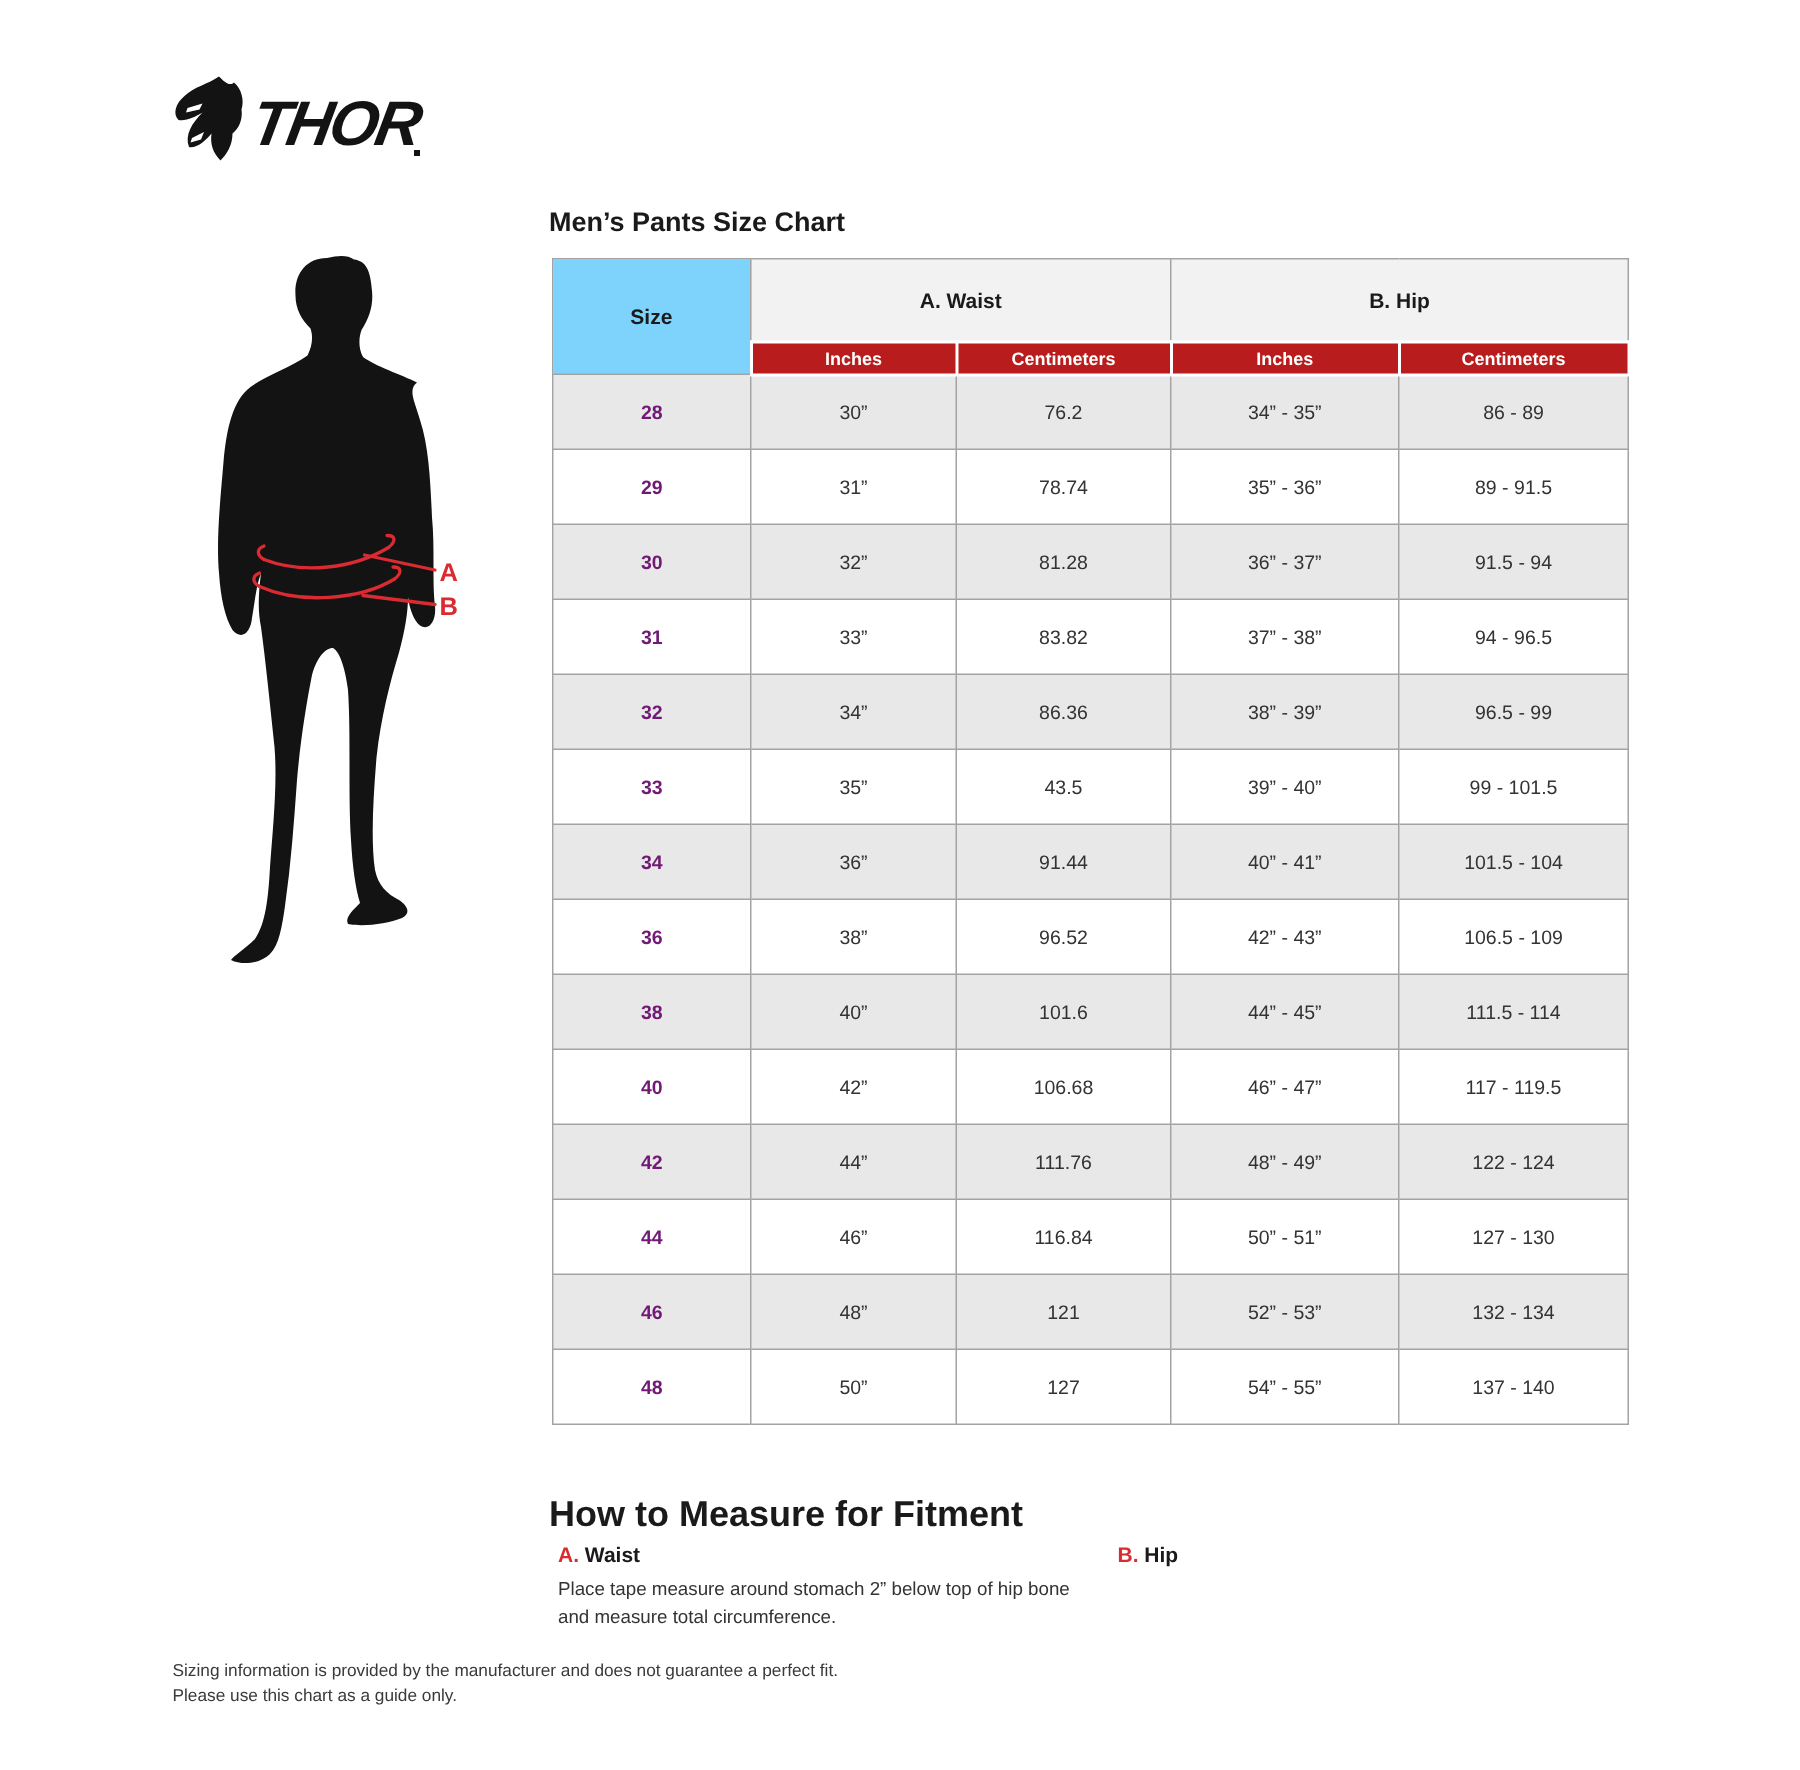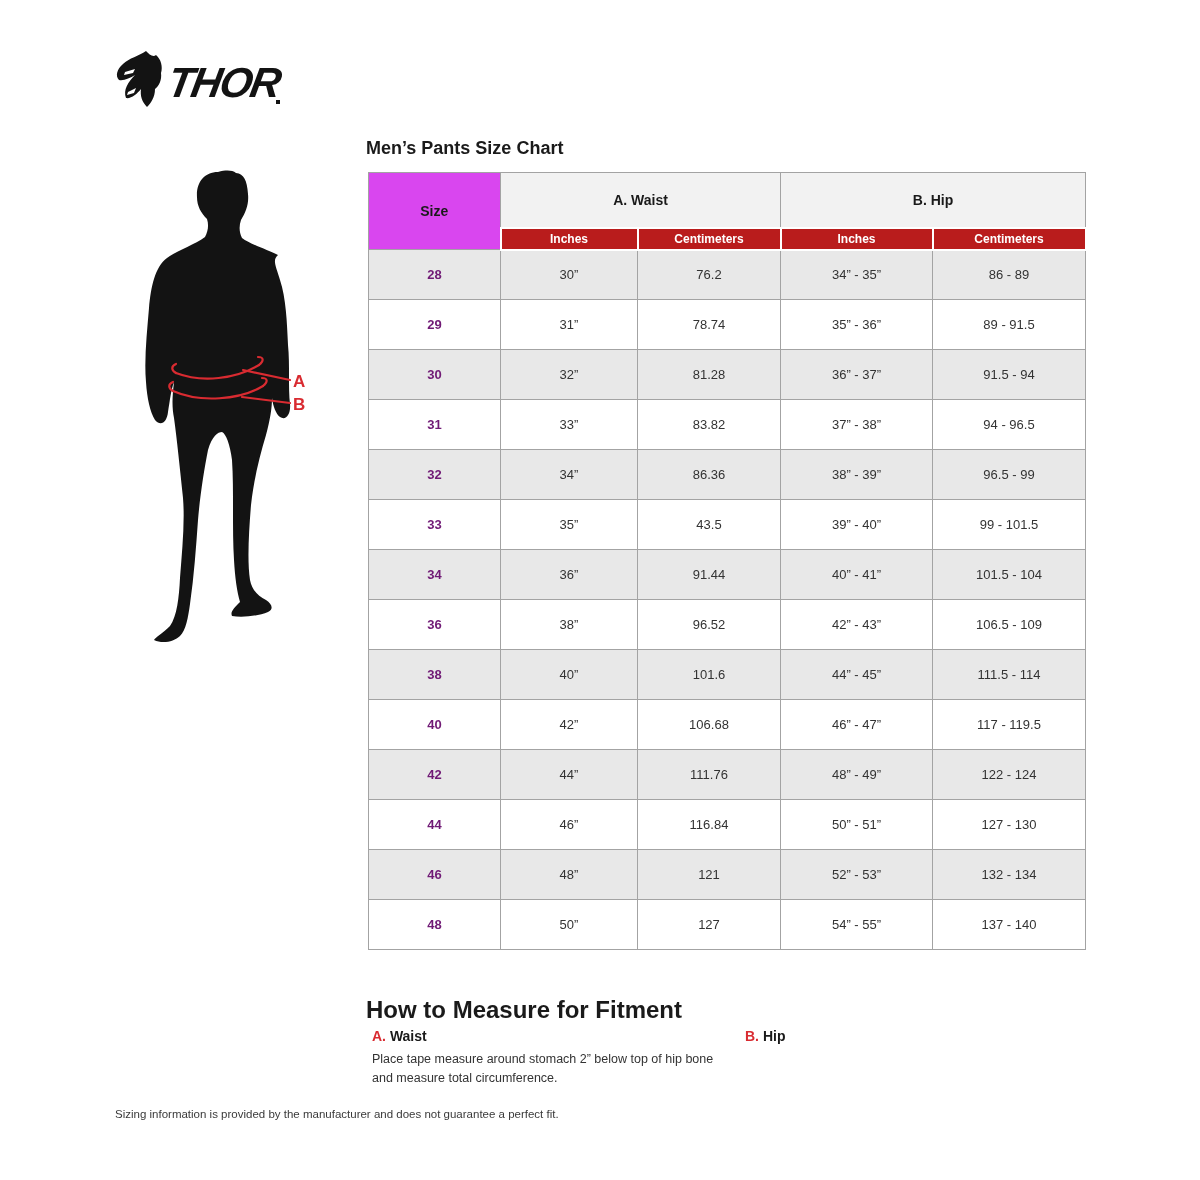--- a/index.html
+++ b/index.html
@@ -13,21 +13,21 @@
   
   .title { position:absolute; left:366px; top:138px; font-size:18px; font-weight:bold; color:#1a1a1a; letter-spacing:0; }
 
   
   .figure { position:absolute; left:130px; top:160px; width:220px; height:500px; }
 
   
   .size-table-wrap { position:absolute; left:368px; top:172px; width:717px; }
   table.size-table { border-collapse:collapse; width:717px; table-layout:fixed; }
   .size-table th, .size-table td { border:1px solid #a3a3a3; text-align:center; vertical-align:middle; }
-  .size-table .size-head { background:#d946ef; font-size:14px; font-weight:bold; color:#1a1a1a; }
+  .size-table .size-head { background:#7dd3fc; font-size:14px; font-weight:bold; color:#1a1a1a; }
   .size-table .group-head { background:#f2f2f2; font-size:14px; font-weight:bold; color:#1a1a1a; height:55px; }
   .size-table .bar { background:#b91c1c; color:#fff; font-size:12px; font-weight:bold; height:22px; border:2px solid #fff; }
   .size-table tbody td { height:50px; font-size:13px; color:#333; }
   .size-table tbody td.size-cell { font-weight:bold; color:#701a75; }
   .size-table tbody tr:nth-child(odd) td { background:#e8e8e8; }
   .size-table tbody tr:nth-child(even) td { background:#fff; }
 
   
   .howto-heading { position:absolute; left:366px; top:996px; font-size:24px; font-weight:bold; color:#1a1a1a; }
   .howto-item { position:absolute; top:1028px; width:345px; }
@@ -251,15 +251,16 @@
     <h3><span class="letter">A.</span> <span>Waist</span></h3>
     <p>Place tape measure around stomach 2” below top of hip bone and measure total circumference.</p>
   </div>
 
   <div class="howto-item b">
     <h3><span class="letter">B.</span> <span>Hip</span></h3>
   </div>
 
   <div class="footer">
     <div>Sizing information is provided by the manufacturer and does not guarantee a perfect fit.</div>
+    <div>Please use this chart as a guide only.</div>
   </div>
 
 </div>
 
 </body></html>

